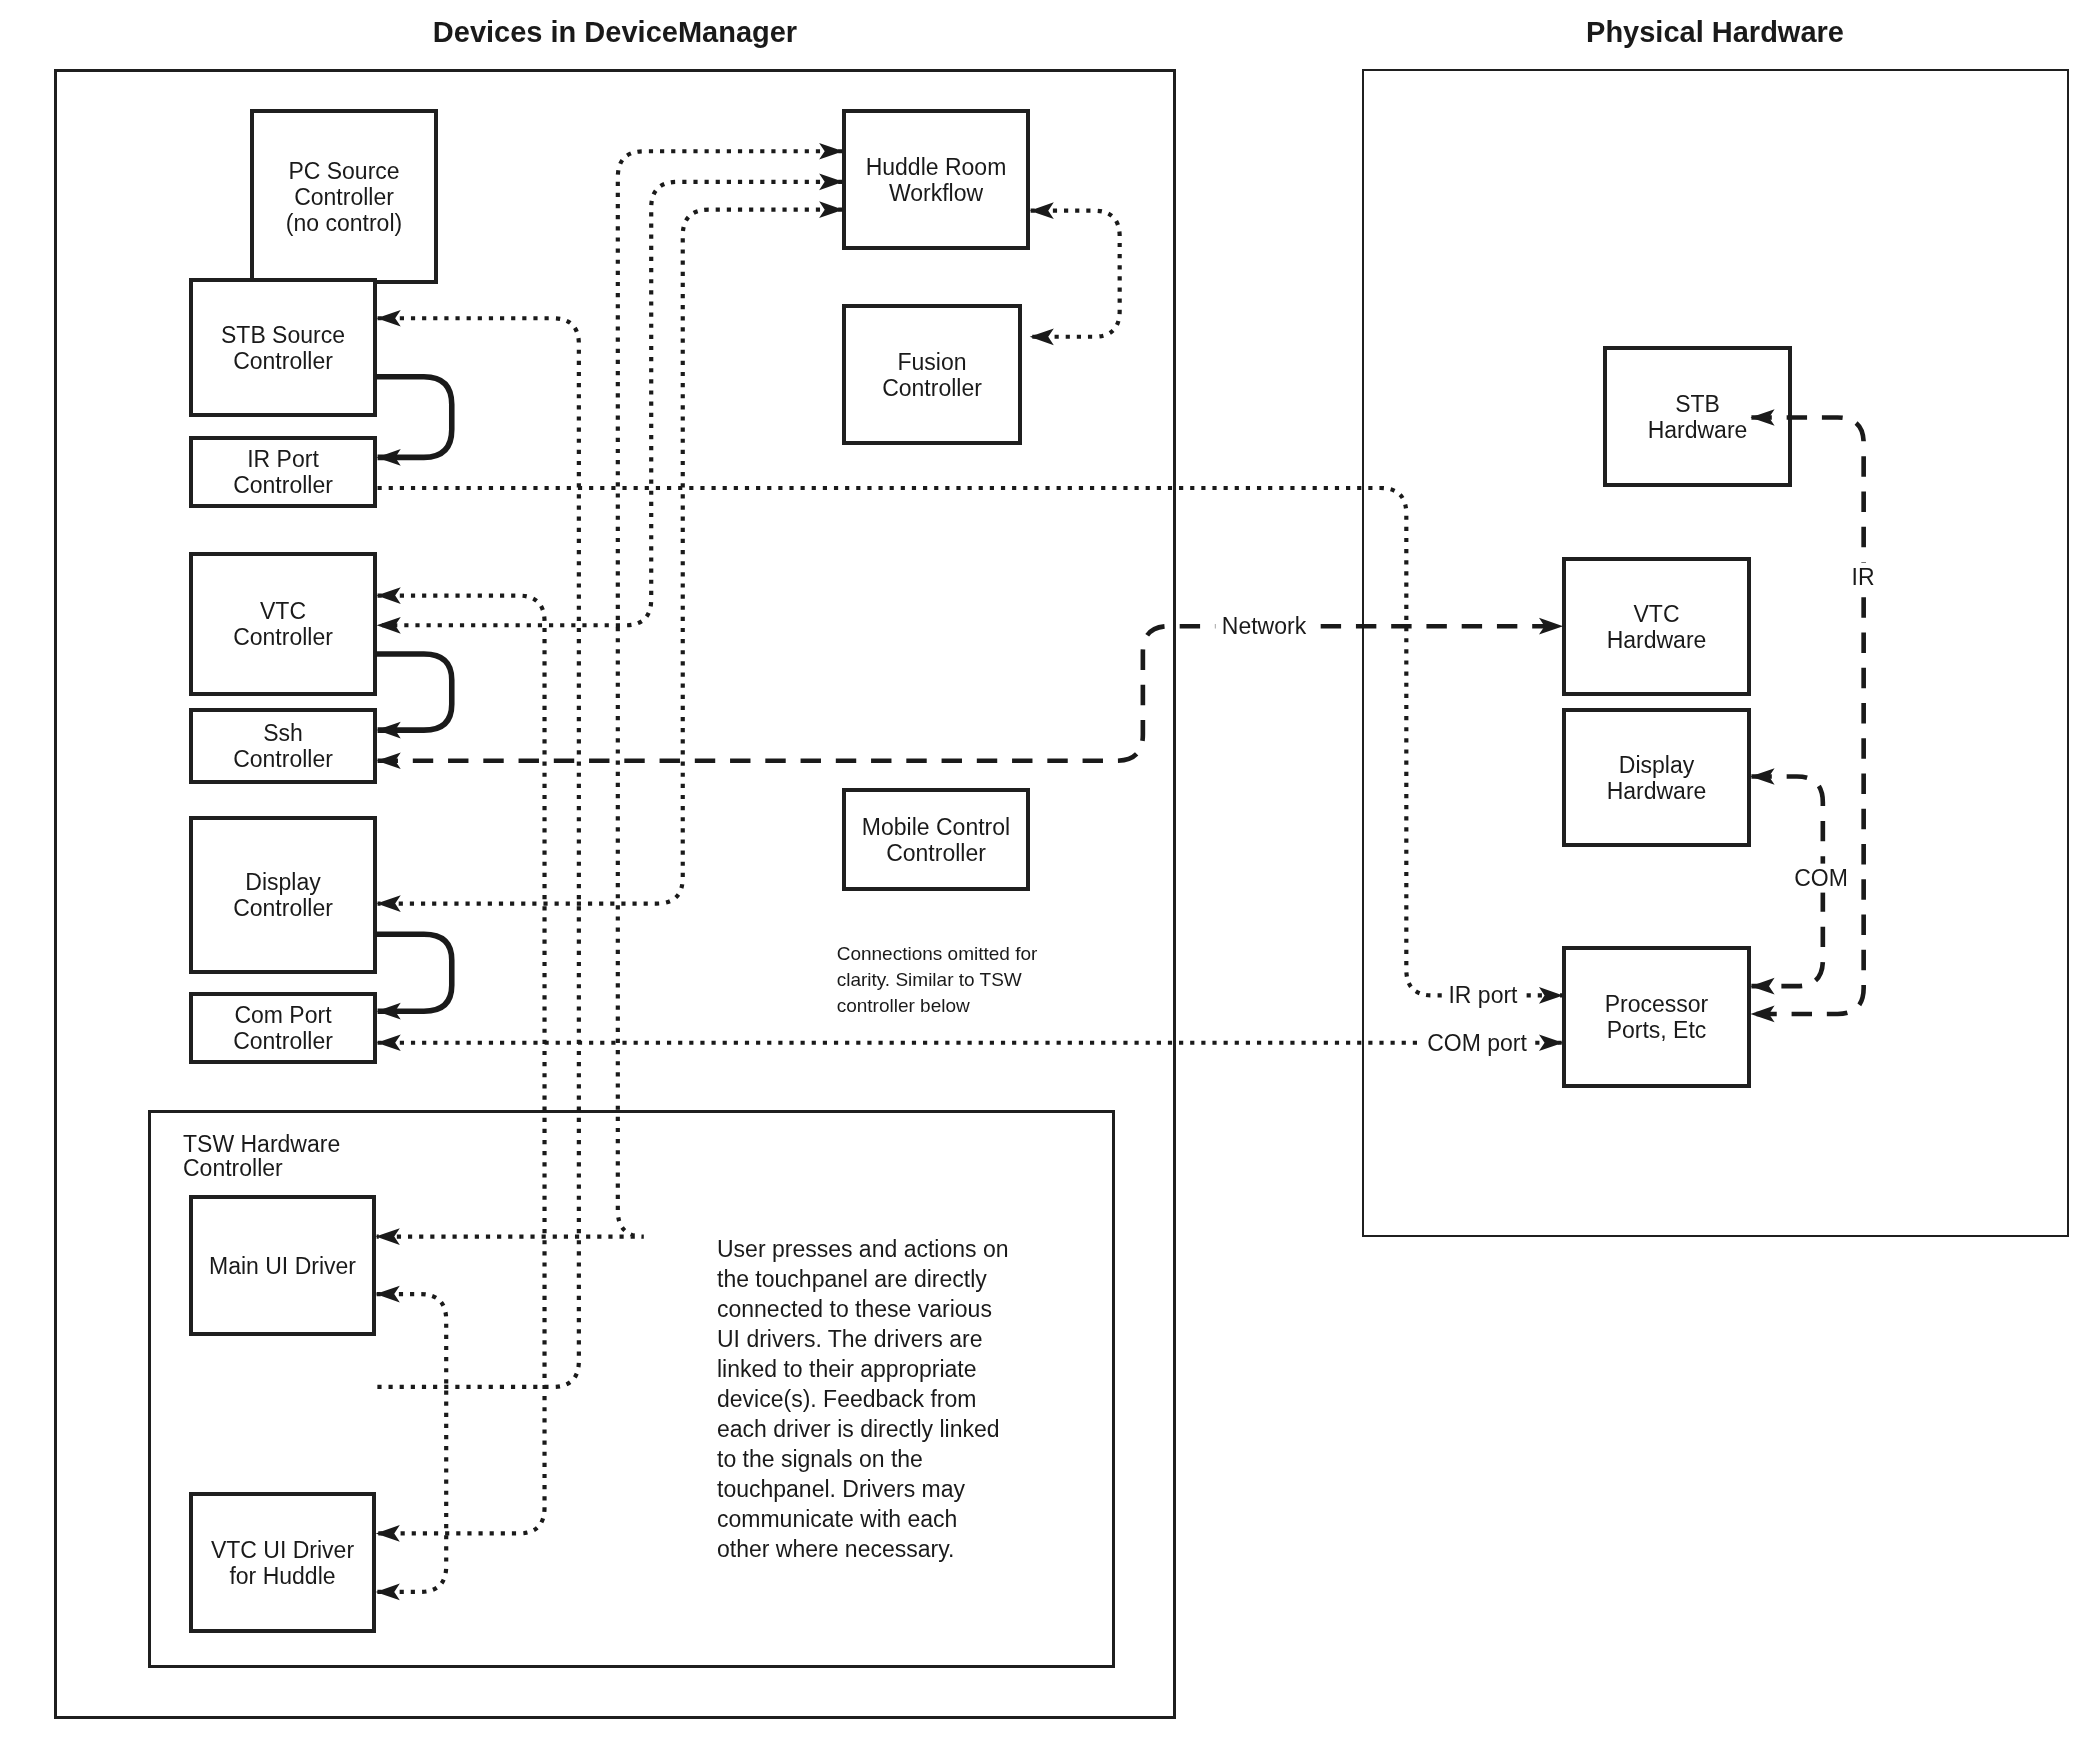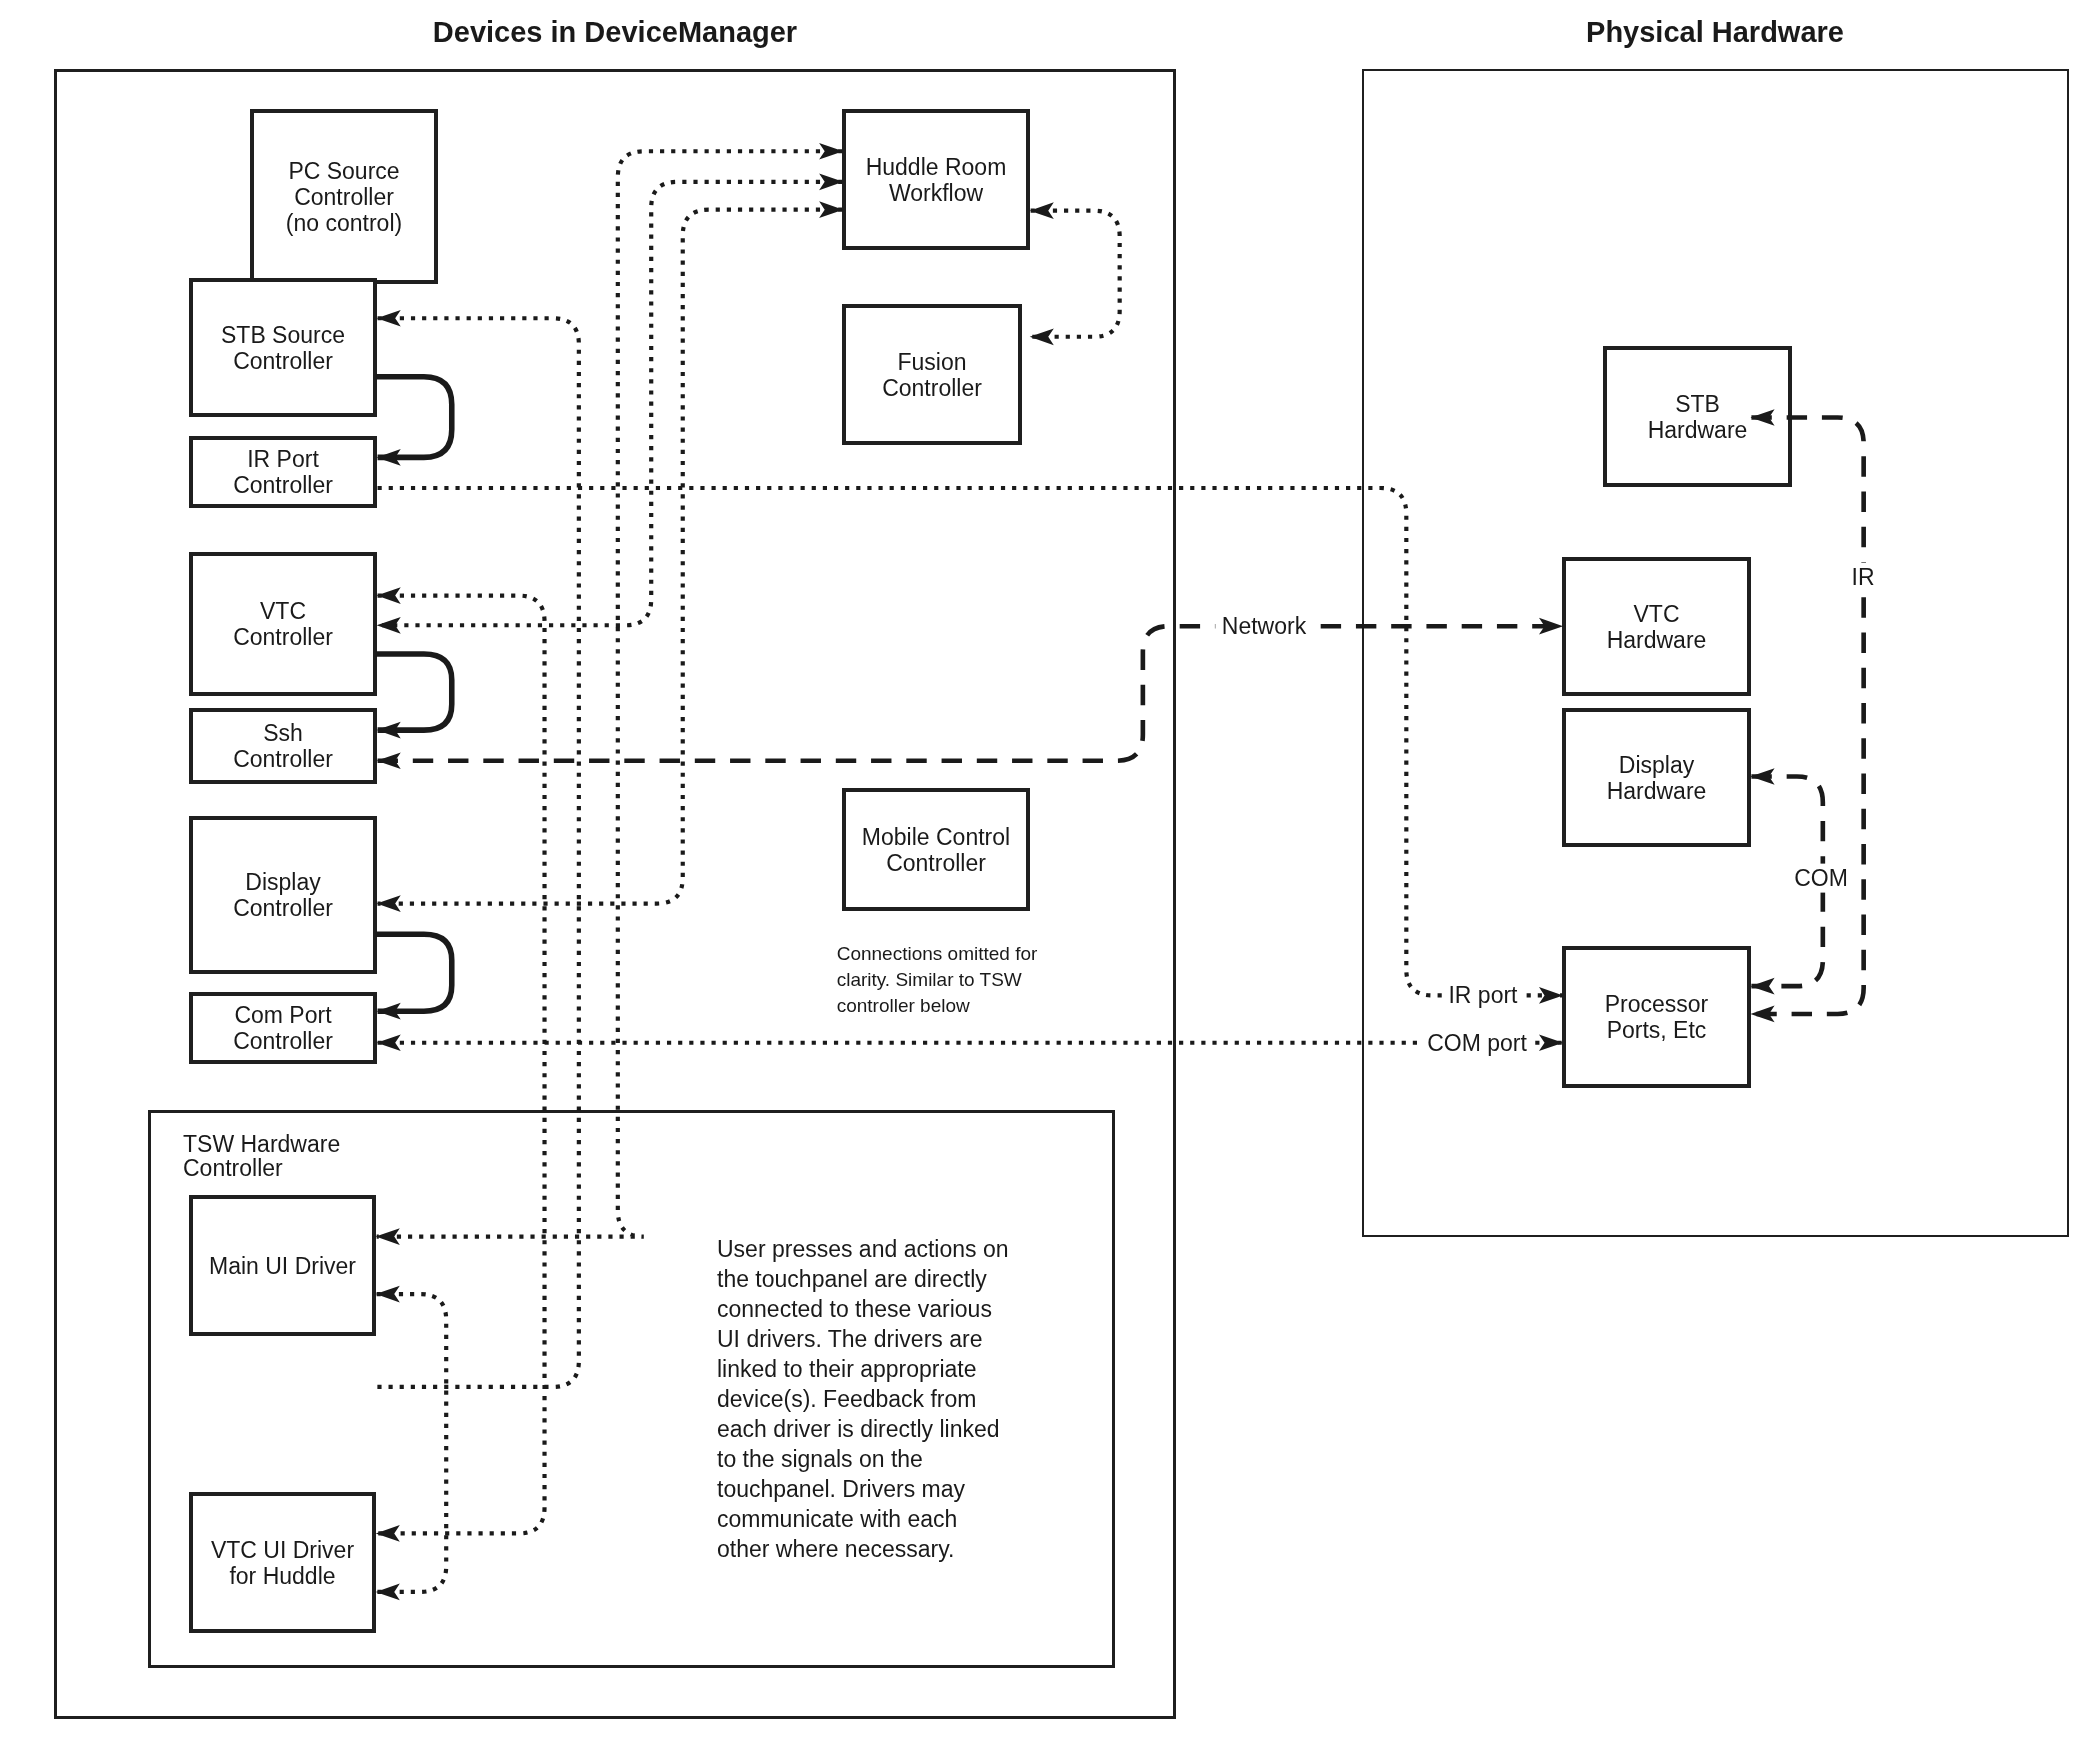--- a/index.html
+++ b/index.html
@@ -136,21 +136,21 @@
   <div class="box" style="left:842px; top:109px; width:188px; height:141px;">
     <span>Huddle Room</span>
     <span>Workflow</span>
   </div>
 
   <div class="box" style="left:842px; top:304px; width:180px; height:141px;">
     <span>Fusion</span>
     <span>Controller</span>
   </div>
 
-  <div class="box" style="left:842px; top:788px; width:188px; height:123px;">
+  <div class="box" style="left:842px; top:788px; width:188px; height:103px;">
     <span>Mobile Control</span>
     <span>Controller</span>
   </div>
 
   <div class="caption" style="left:937px; top:941px;">
     <div>Connections omitted for</div>
     <div>clarity. Similar to TSW</div>
     <div>controller below</div>
   </div>
 

